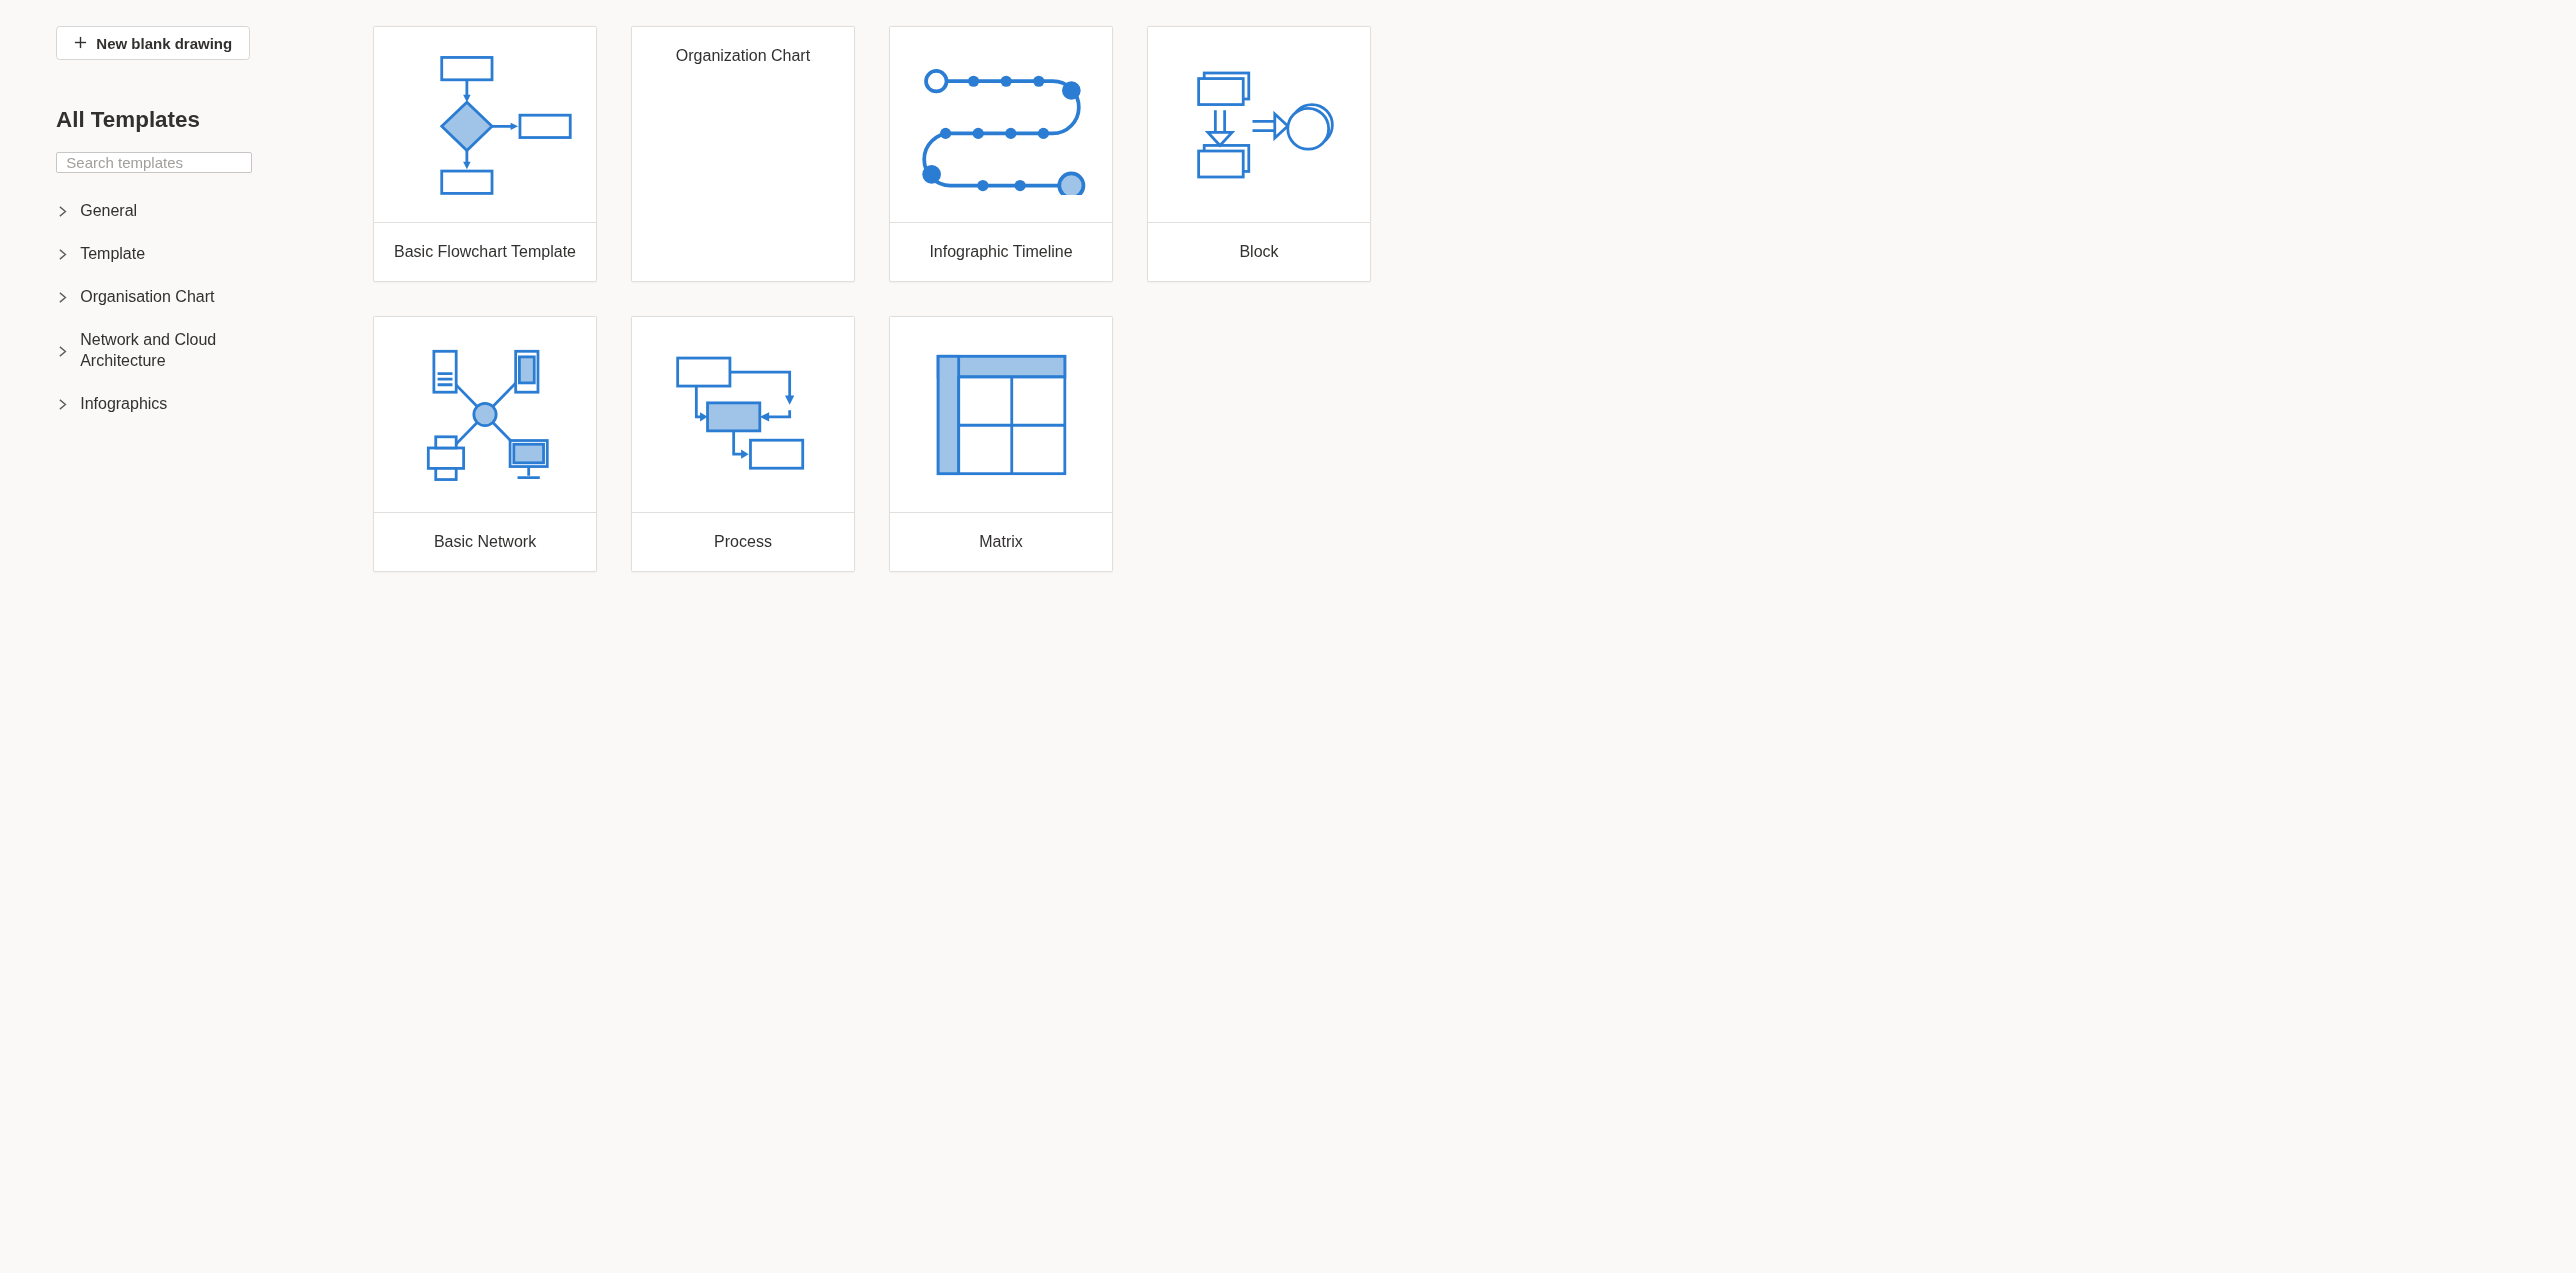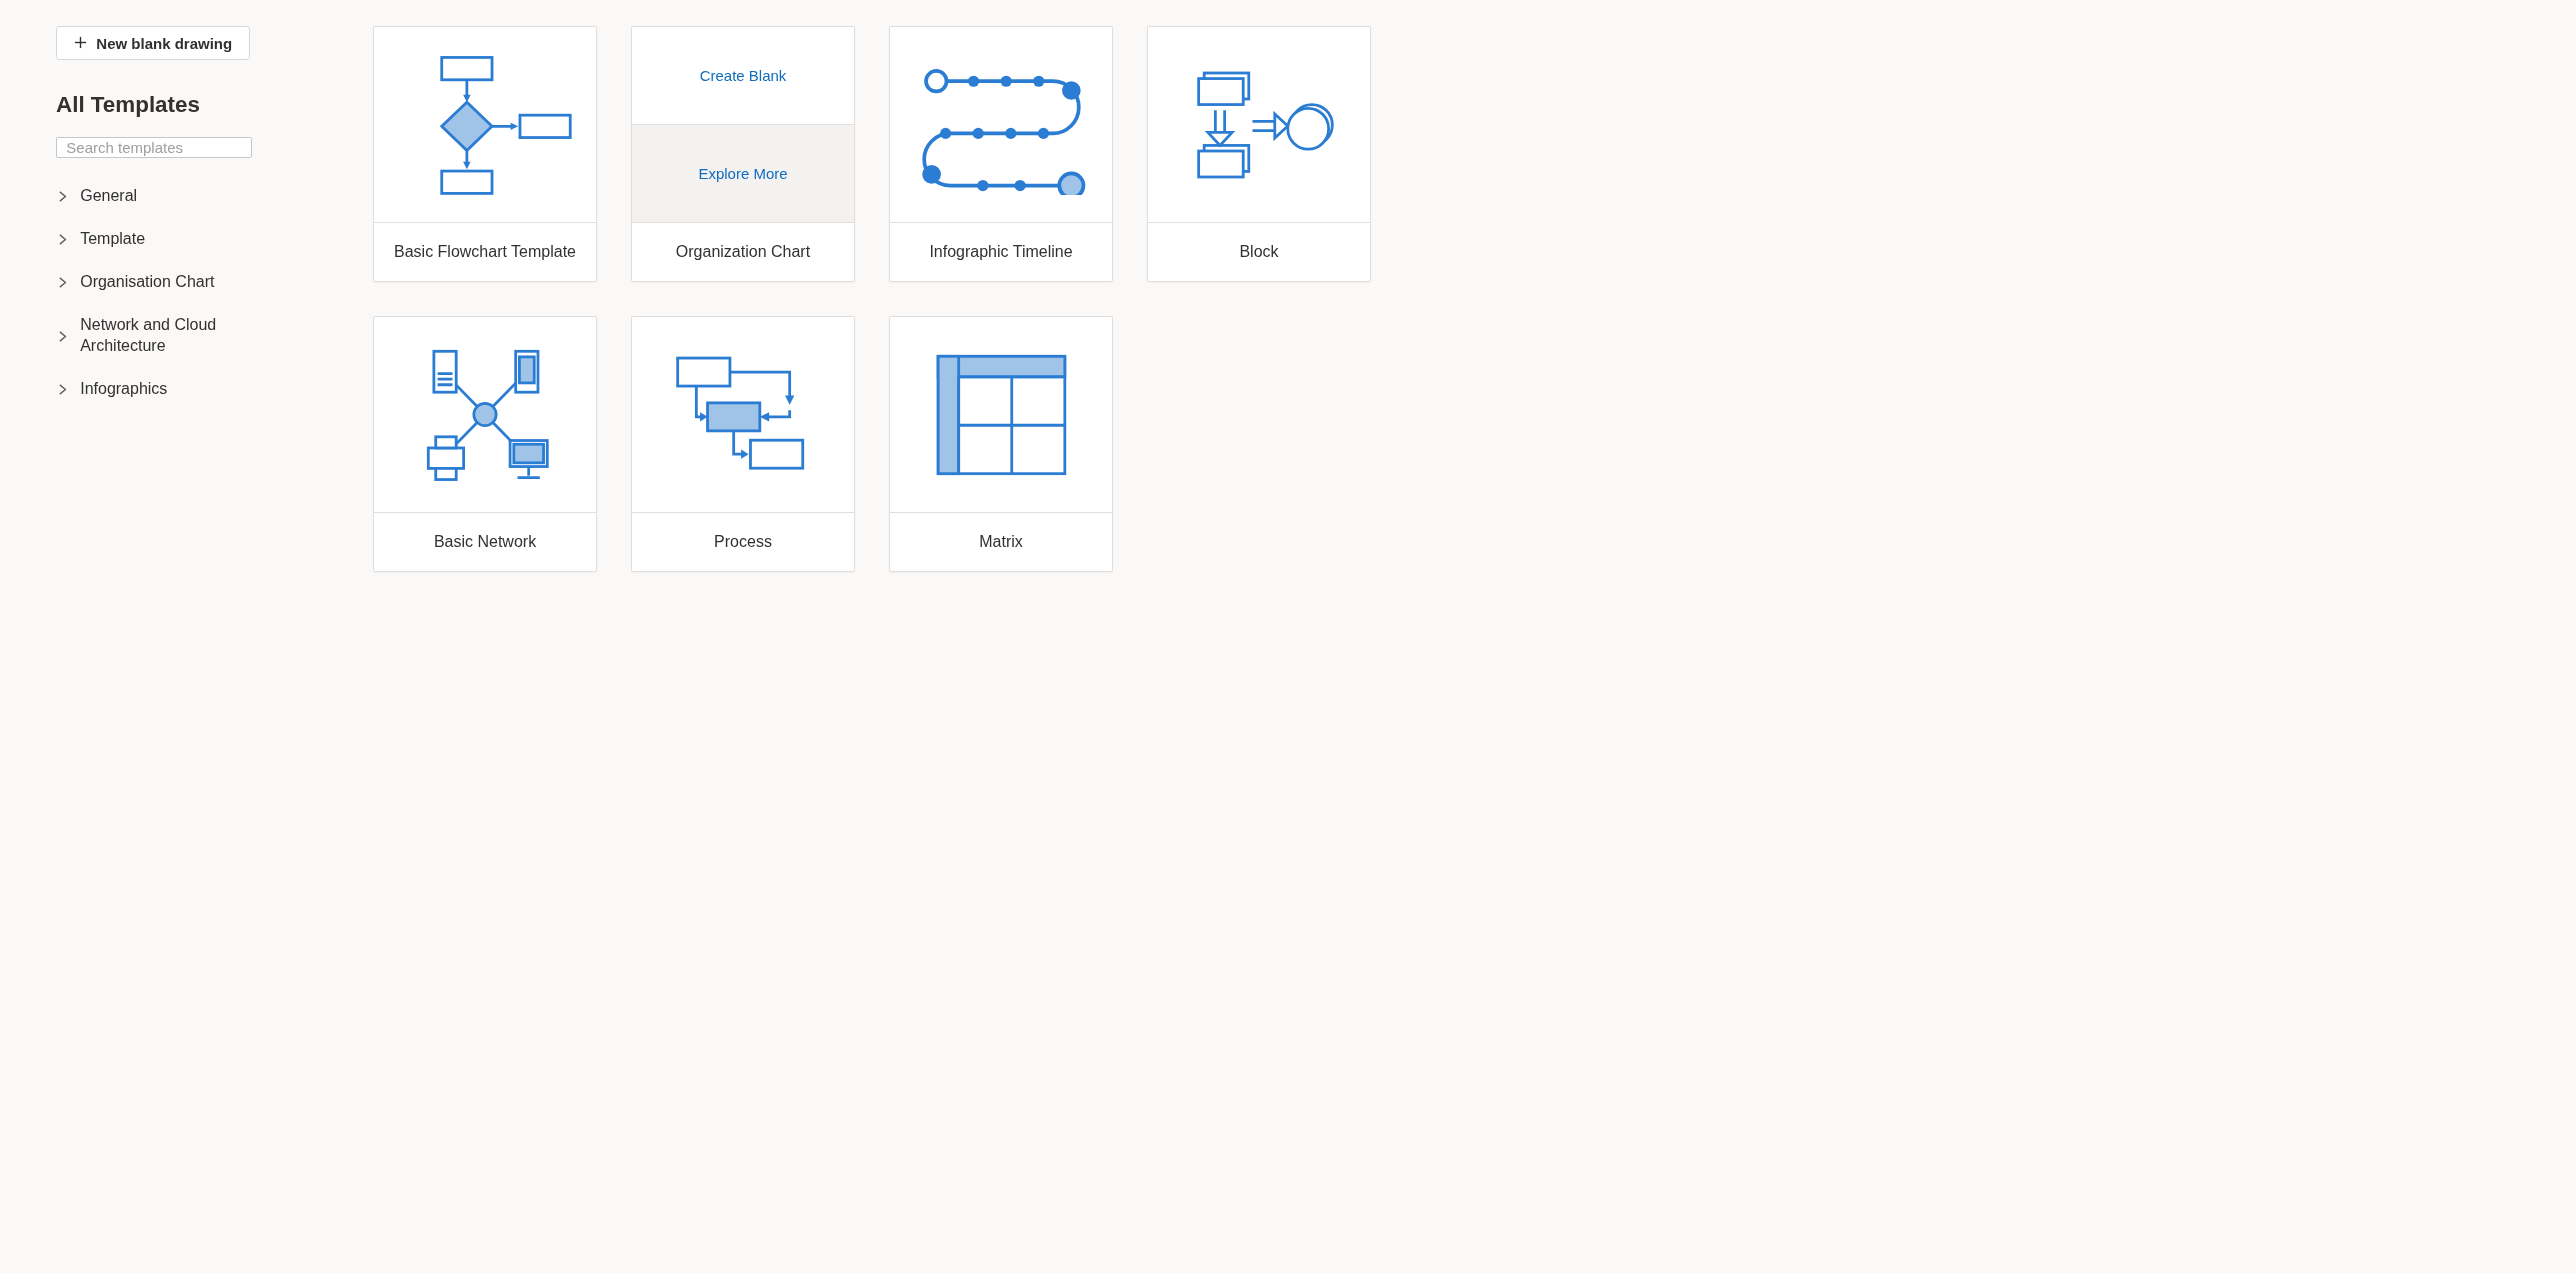--- a/index.html
+++ b/index.html
@@ -33,21 +33,21 @@
     padding: 7.5px 17px;
     font-size: 15px;
     font-weight: 600;
     color: #323130;
     cursor: pointer;
   }
   .new-blank-btn svg { width: 13px; height: 13px; }
   .sidebar-title {
     font-size: 22.4px;
     font-weight: 700;
-    margin-top: 32px;
+    margin-top: 47px;
     margin-bottom: 18.6px;
   }
   .search-input {
     width: 196px;
     height: 21px;
     border: 0.9px solid #c8c6c4;
     border-radius: 1.9px;
     padding: 0 9.3px;
     font-size: 15px;
     color: #323130;
@@ -232,30 +232,20 @@
               <line x1="75" y1="108" x2="75" y2="124"></line>
                 <polygon points="75,128 71,120 79,120" fill="#2b7cd3" stroke="none"></polygon>
               <rect x="48" y="130" width="54" height="24" fill="#fff"></rect>
             </g>
           </svg>
         </div>
         <div class="card-label">Basic Flowchart Template</div>
       </div>
 
       <div class="card">
-        <div class="card-preview">
-          <div class="org-preview">
-            <div class="org-top">
-              <span>Create Blank</span>
-            </div>
-            <div class="org-bottom">
-              <span>Explore More</span>
-            </div>
-          </div>
-        </div>
         <div class="card-label">Organization Chart</div>
       </div>
 
       <div class="card">
         <div class="card-preview">
           <svg class="preview-svg" width="177" height="140" viewBox="0 0 190 150">
             <g fill="none" stroke="#2b7cd3" stroke-width="4">
               <path d="M25 28 H150 A28 28 0 0 1 150 84 H40 A28 28 0 0 0 40 140 H170" stroke-linecap="round"></path>
             </g>
             <g fill="#2b7cd3">

